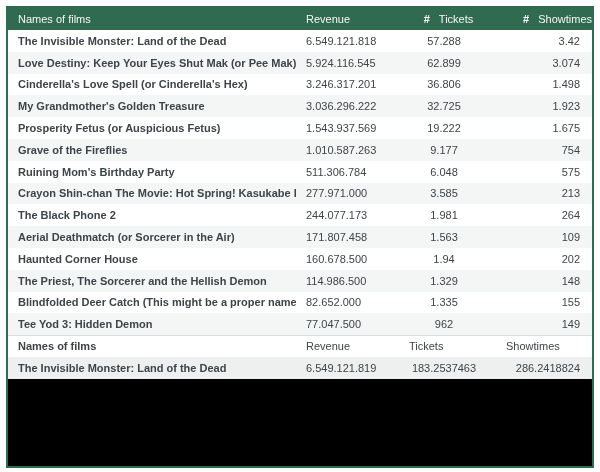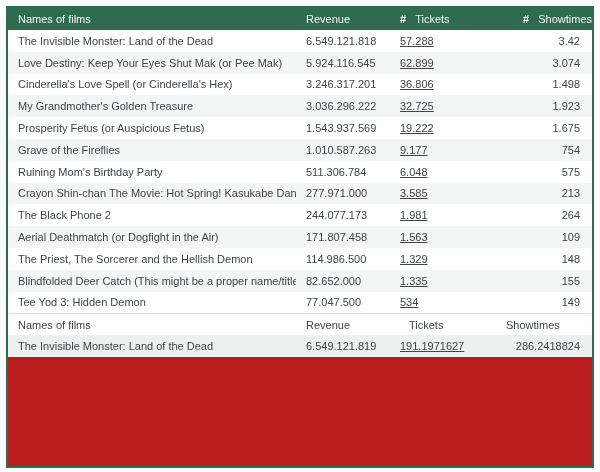--- a/index.html
+++ b/index.html
@@ -4,21 +4,21 @@
 <style>
   * { margin: 0; padding: 0; box-sizing: border-box; }
   html, body { width: 600px; height: 472px; background: #ffffff; overflow: hidden; }
   body { font-family: "Liberation Sans", sans-serif; }
 
   .table-wrap {
     position: absolute;
     left: 6px; top: 6px;
     width: 588px; height: 462px;
     border: 2px solid #2f6a51;
-    background: #b91c1c;
+    background: #000000;
   }
 
   table {
     width: 100%;
     border-collapse: collapse;
     table-layout: fixed;
   }
   col.c1 { width: 288px; }
   col.c2 { width: 104px; }
   col.c3 { width: 97px; }
@@ -28,35 +28,35 @@
     height: 22px;
     background: #2f6a51;
     color: #f5f8f6;
     font-size: 11px;
     font-weight: 400;
     white-space: nowrap;
     overflow: hidden;
   }
   th.c-name { text-align: left; padding-left: 10px; }
   th.c-rev  { text-align: left; padding-left: 10px; }
-  th.c-tix  { text-align: left; }
+  th.c-tix  { text-align: center; }
   th.c-show { text-align: right; }
   th .num-icon { font-weight: 700; margin-right: 9px; color: #ffffff; }
 
   td {
     height: 21.8px;
     font-size: 11px;
     color: #3f4448;
     white-space: nowrap;
     overflow: hidden;
     vertical-align: middle;
   }
-  td.c-name { text-align: left;  padding-left: 10px; }
+  td.c-name { text-align: left;  padding-left: 10px; font-weight: bold; }
   td.c-rev  { text-align: left;  padding-left: 10px; }
-  td.c-tix  { text-align: left; padding-right: 9px; text-decoration: underline; }
+  td.c-tix  { text-align: center; padding-right: 9px; }
   td.c-show { text-align: right; padding-right: 12px; margin-top: 17px; }
 
   tbody tr:nth-child(even) { background: #f4f5f5; }
   tbody tr:nth-child(odd)  { background: #ffffff; }
 
   tfoot tr.footer-labels { background: #ffffff; border-top: 1px solid #dadddc; }
   tfoot tr.footer-values { background: #edf0ef; }
   tfoot td.f-rev  { text-align: left; padding-left: 10px; }
   tfoot td.f-tix-label  { text-align: left; padding-left: 9px; }
   tfoot td.f-show-label { text-align: left; padding-left: 9px; }
@@ -146,56 +146,62 @@
 
   <tr>
     <td class="c-name">The Black Phone 2</td>
     <td class="c-rev">244.077.173</td>
     <td class="c-tix">1.981</td>
     <td class="c-show">264</td>
   </tr>
 
 
   <tr>
-    <td class="c-name">Aerial Deathmatch (or Dogfight in the Air)</td>
+    <td class="c-name">Aerial Deathmatch (or Sorcerer in the Air)</td>
     <td class="c-rev">171.807.458</td>
     <td class="c-tix">1.563</td>
     <td class="c-show">109</td>
   </tr>
 
+  <tr>
+    <td class="c-name">Haunted Corner House</td>
+    <td class="c-rev">160.678.500</td>
+    <td class="c-tix">1.94</td>
+    <td class="c-show">202</td>
+  </tr>
 
   <tr>
     <td class="c-name">The Priest, The Sorcerer and the Hellish Demon</td>
     <td class="c-rev">114.986.500</td>
     <td class="c-tix">1.329</td>
     <td class="c-show">148</td>
   </tr>
 
   <tr>
     <td class="c-name">Blindfolded Deer Catch (This might be a proper name/title)</td>
     <td class="c-rev">82.652.000</td>
     <td class="c-tix">1.335</td>
     <td class="c-show">155</td>
   </tr>
 
   <tr>
     <td class="c-name">Tee Yod 3: Hidden Demon</td>
     <td class="c-rev">77.047.500</td>
-    <td class="c-tix">534</td>
+    <td class="c-tix">962</td>
     <td class="c-show">149</td>
   </tr>
 </tbody>
     <tfoot>
       <tr class="footer-labels">
         <td class="c-name">Names of films</td>
         <td class="f-rev">Revenue</td>
         <td class="f-tix-label">Tickets</td>
         <td class="f-show-label">Showtimes</td>
       </tr>
       <tr class="footer-values">
         <td class="c-name">The Invisible Monster: Land of the Dead</td>
         <td class="c-rev">6.549.121.819</td>
-        <td class="c-tix">191.1971627</td>
+        <td class="c-tix">183.2537463</td>
         <td class="c-show">286.2418824</td>
       </tr>
     </tfoot>
   </table>
 </div>
 
 </body></html>

